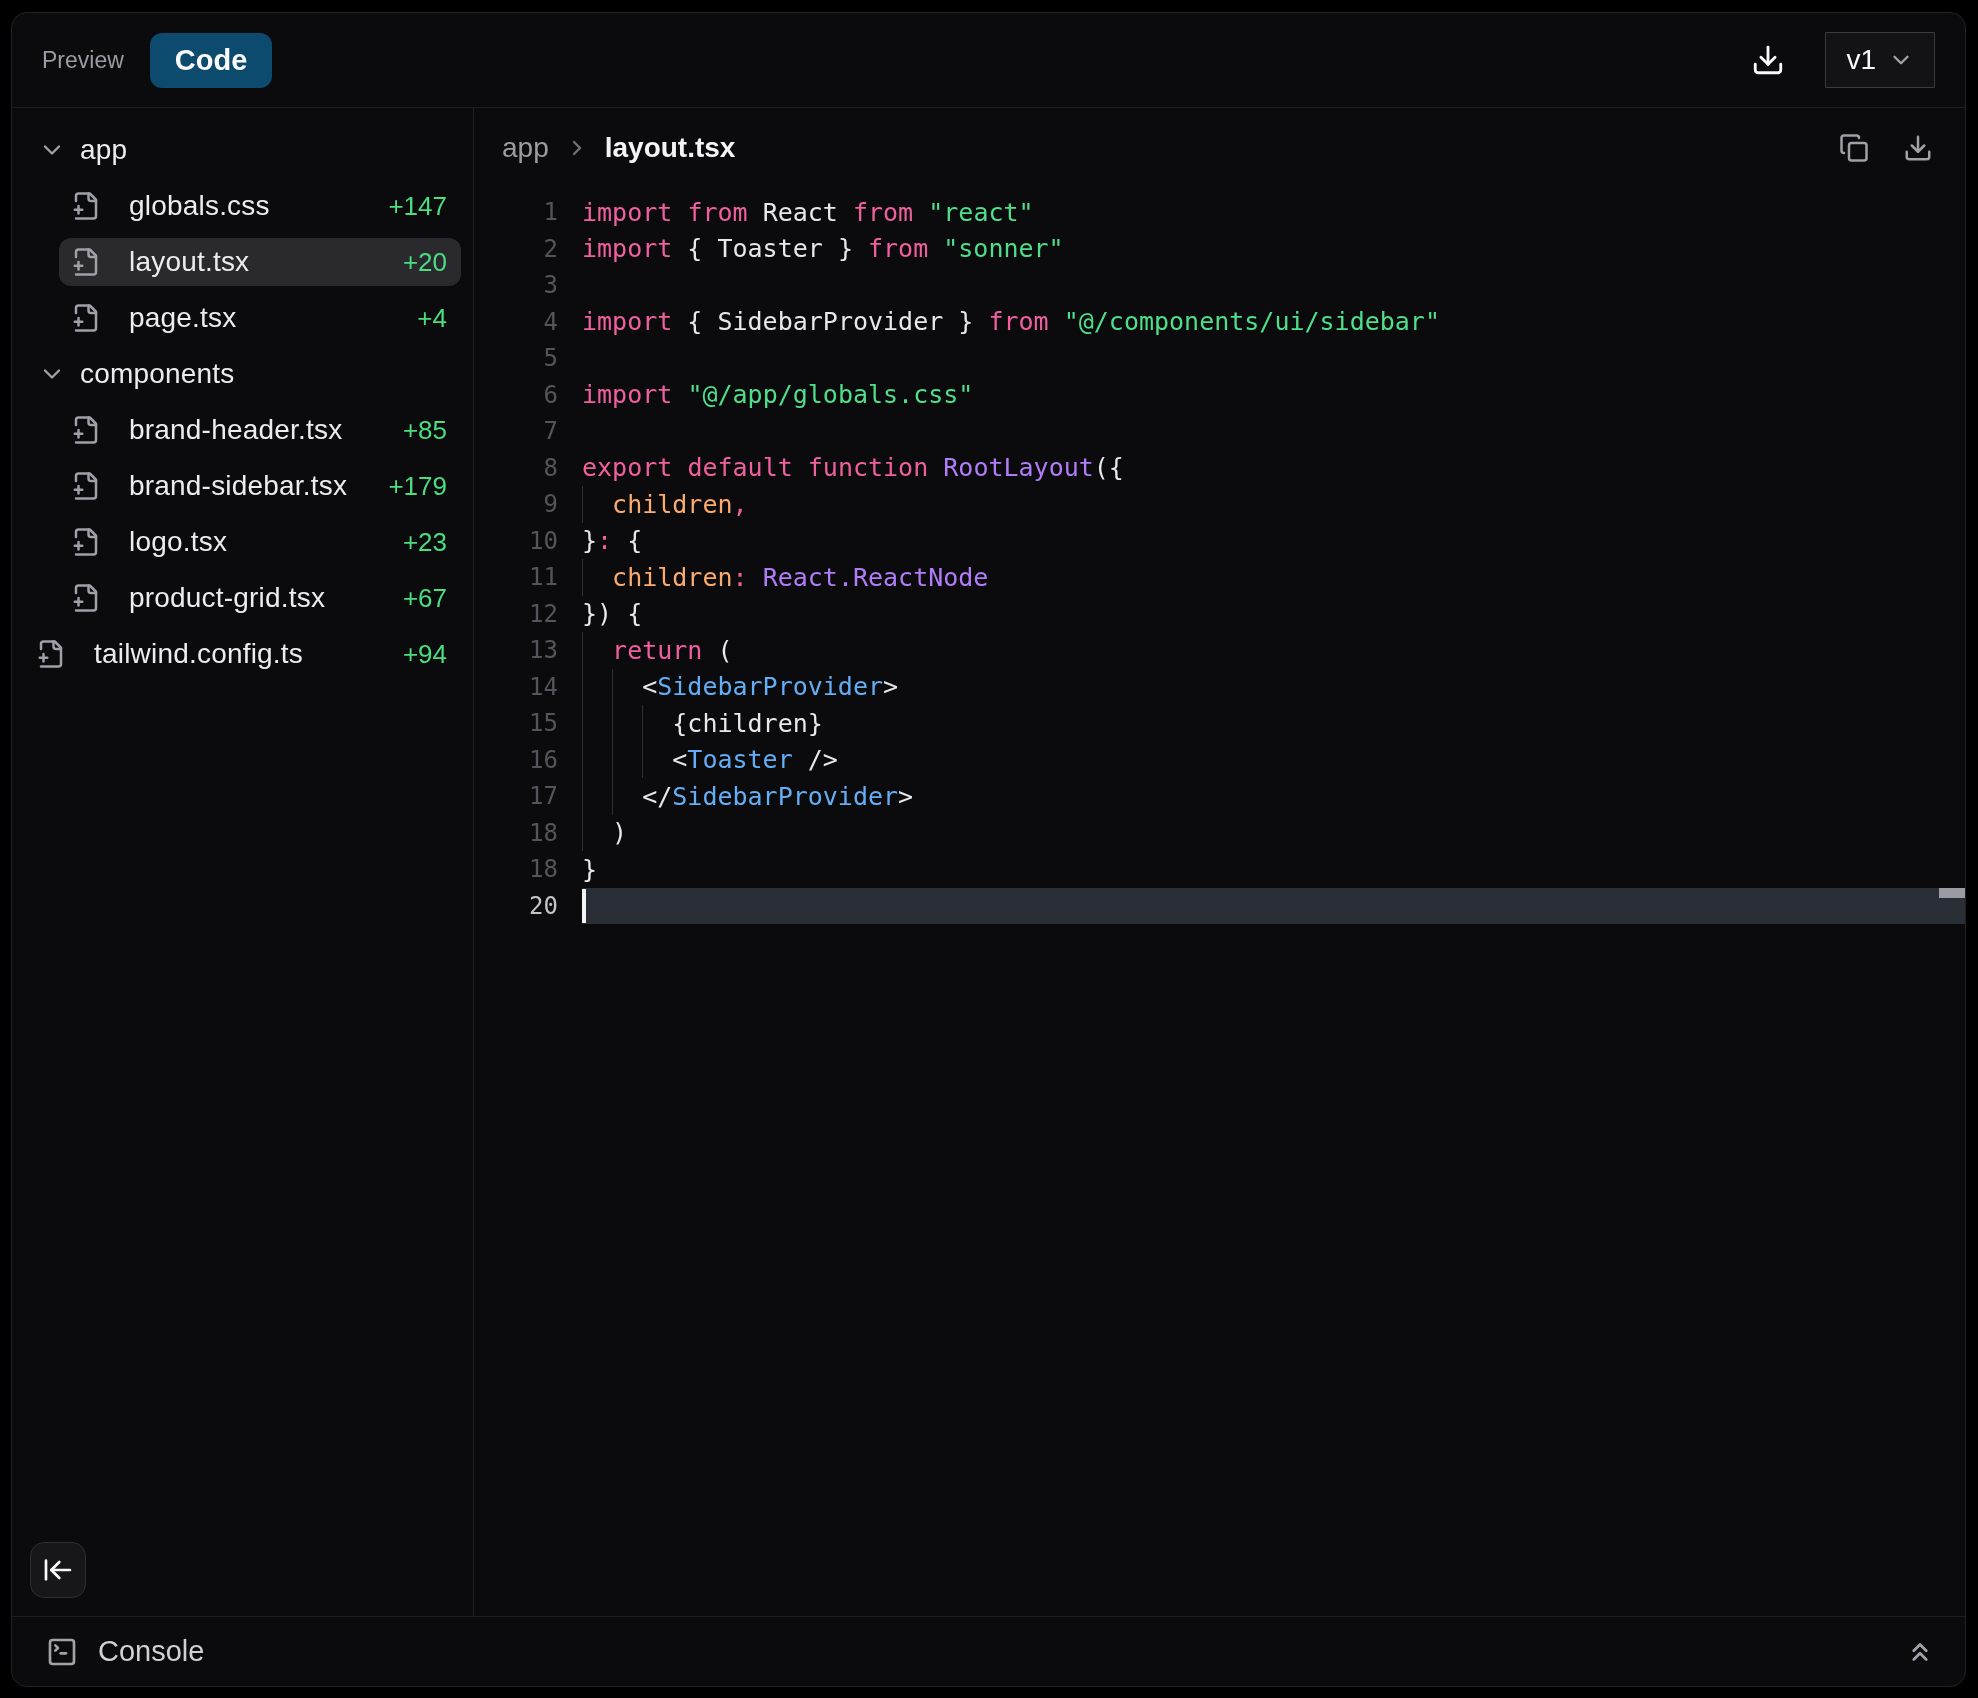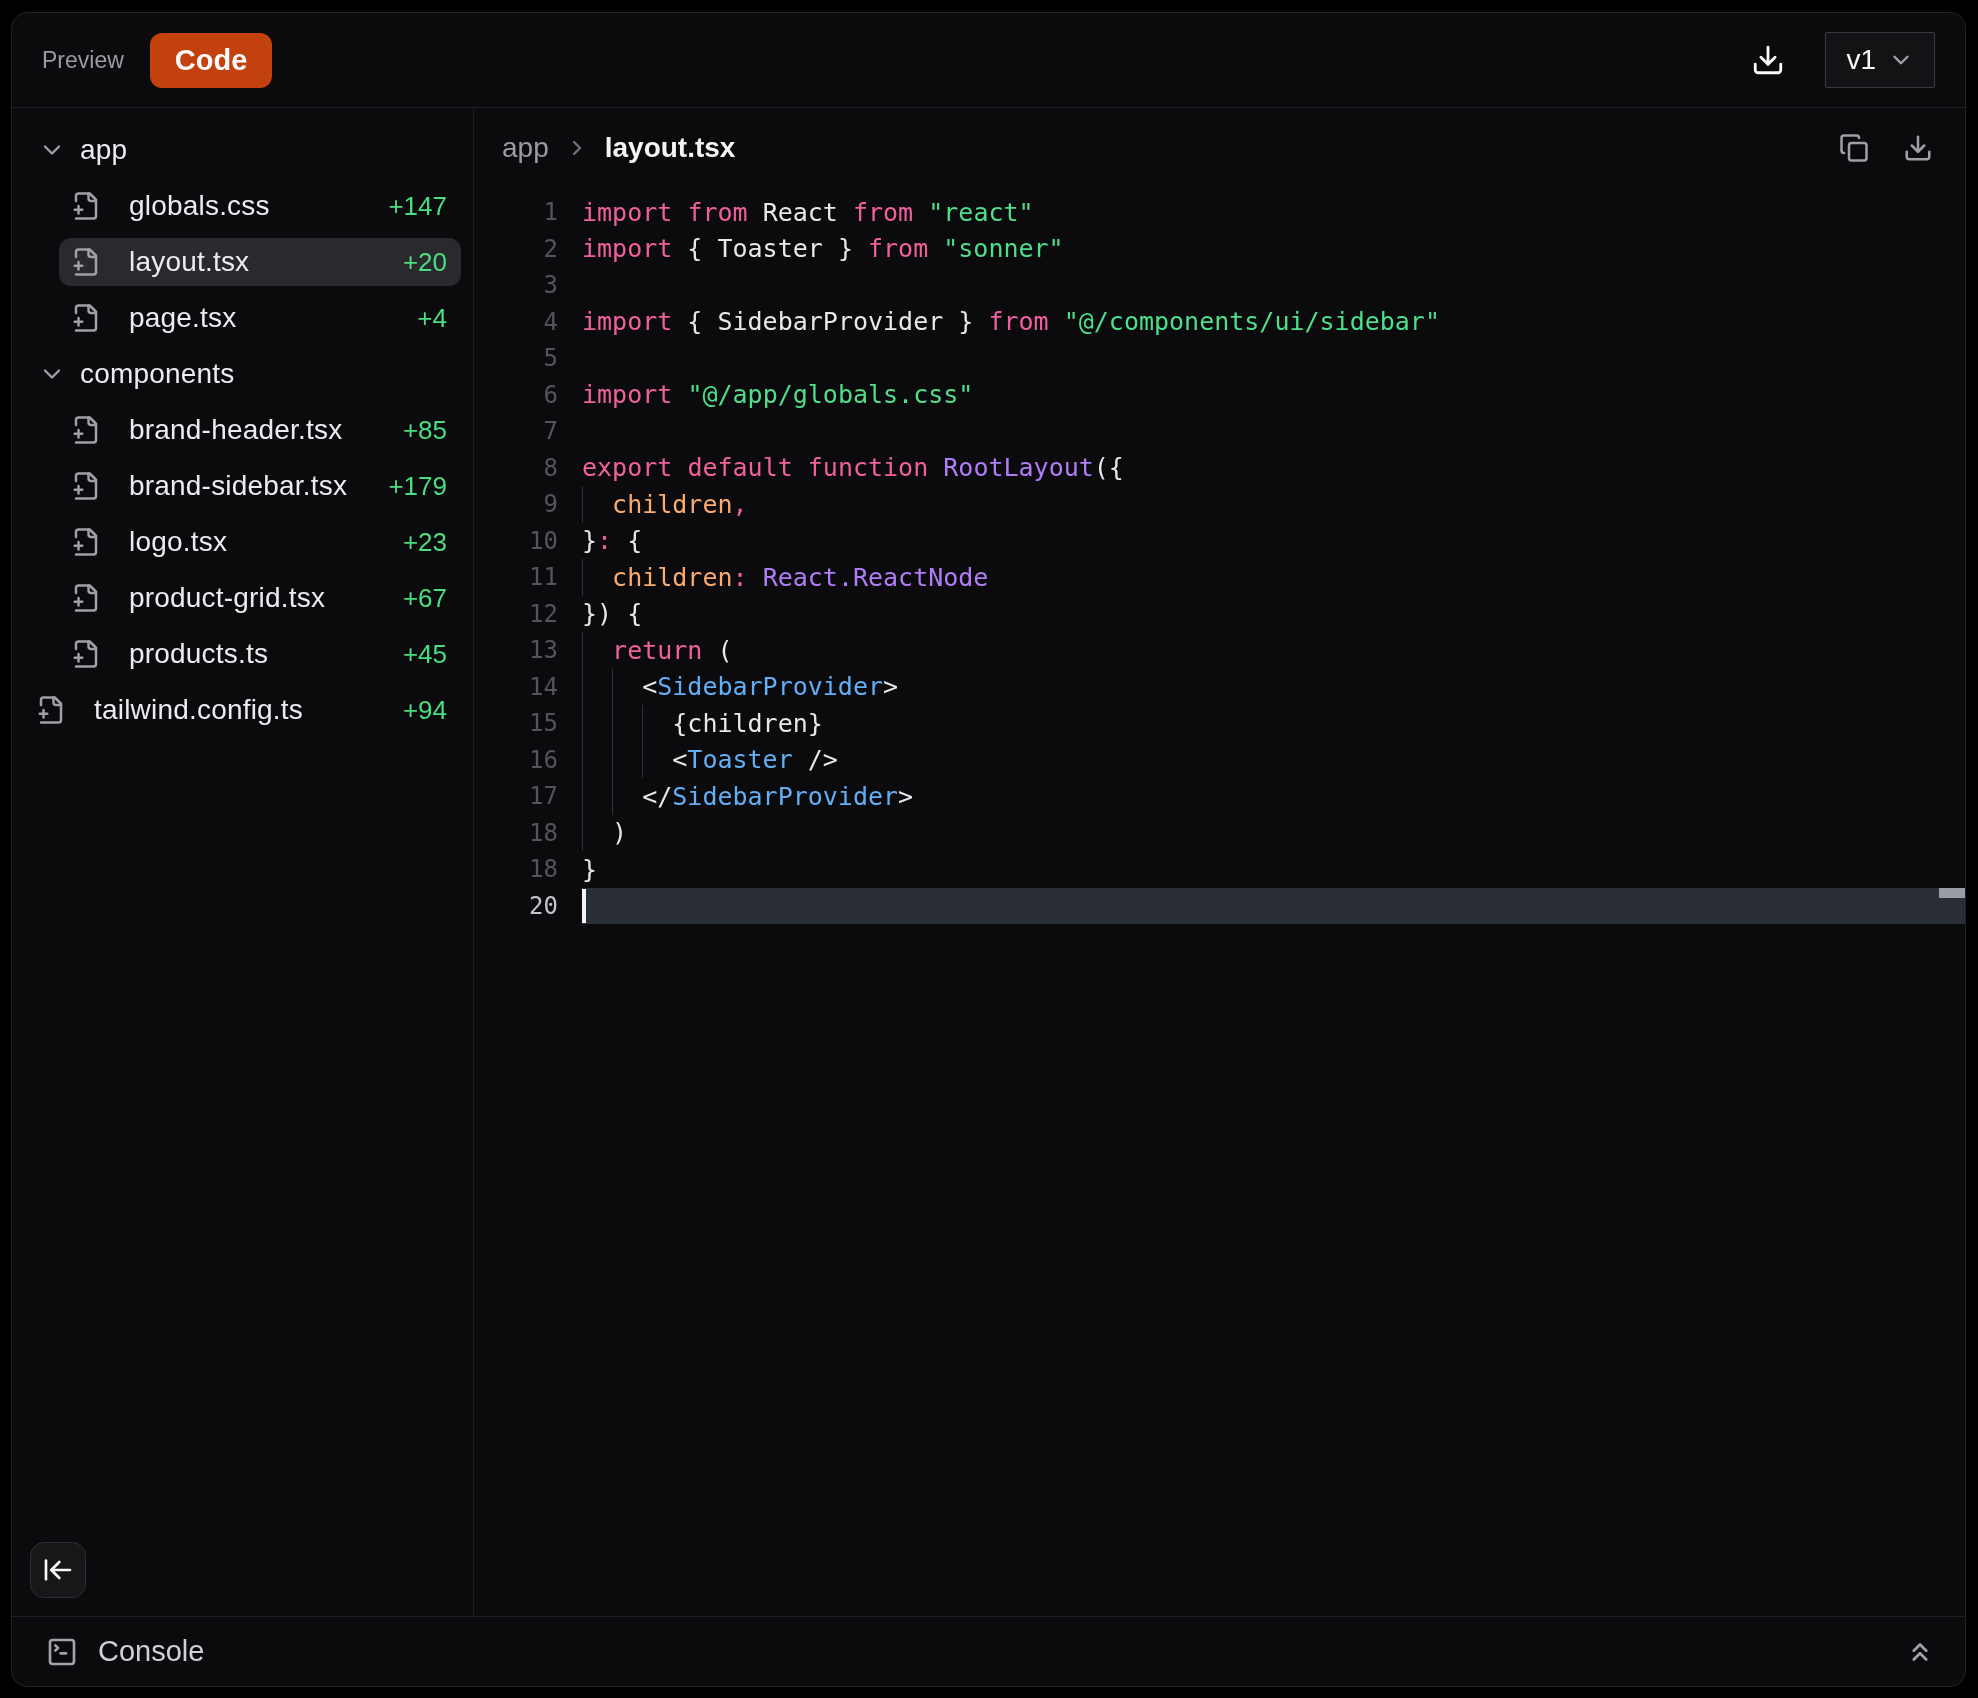--- a/index.html
+++ b/index.html
@@ -7,21 +7,21 @@
     font-family:"Liberation Sans", sans-serif; }
 
   .panel { position:absolute; left:11px; top:12px; width:1955px; height:1675px;
     background:#0b0b0d; border:1px solid #232327; border-radius:16px;
     display:flex; flex-direction:column; overflow:hidden; }
 
   
   .topbar { height:95px; flex:0 0 auto; display:flex; align-items:center;
     padding:0 30px; border-bottom:1px solid #1e1e22; }
   .tab-preview { font-size:23px; color:#9b9ba3; font-weight:500; cursor:default; }
-  .tab-code { margin-left:26px; background:#c2410c; color:#fafafa; font-size:29px;
+  .tab-code { margin-left:26px; background:#0c4a6e; color:#fafafa; font-size:29px;
     font-weight:600; padding:11px 25px; border-radius:12px; border:none;
     font-family:inherit; }
   .topbar-right { margin-left:auto; display:flex; align-items:center; gap:40px; }
   .icon-btn { background:none; border:none; color:#fafafa; display:flex;
     align-items:center; justify-content:center; cursor:pointer; }
   .version-btn { display:flex; align-items:center; gap:12px; background:#131316;
     border:1px solid #3a3a41; border-radius:1px; padding:11px 20px;
     color:#fafafa; font-size:28px; font-weight:500; font-family:inherit; }
   .version-btn svg { color:#a0a0a8; }
 
@@ -209,32 +209,20 @@
               <svg width="30" height="30" viewBox="0 0 24 24" fill="none" stroke="currentColor" stroke-width="2" stroke-linecap="round" stroke-linejoin="round">
                 <path d="M4 22h14a2 2 0 0 0 2-2V7l-5-5H6a2 2 0 0 0-2 2v4"></path>
                 <path d="M14 2v4a2 2 0 0 0 2 2h4"></path>
                 <path d="M3 15h6"></path>
                 <path d="M6 12v6"></path>
               </svg>
             </span>
             <span class="tlabel">product-grid.tsx</span>
             <span class="tdiff">+67</span>
           </div>
-          <div class="trow file nested">
-            <span class="ticon">
-              <svg width="30" height="30" viewBox="0 0 24 24" fill="none" stroke="currentColor" stroke-width="2" stroke-linecap="round" stroke-linejoin="round">
-                <path d="M4 22h14a2 2 0 0 0 2-2V7l-5-5H6a2 2 0 0 0-2 2v4"></path>
-                <path d="M14 2v4a2 2 0 0 0 2 2h4"></path>
-                <path d="M3 15h6"></path>
-                <path d="M6 12v6"></path>
-              </svg>
-            </span>
-            <span class="tlabel">products.ts</span>
-            <span class="tdiff">+45</span>
-          </div>
           <div class="trow file">
             <span class="ticon">
               <svg width="30" height="30" viewBox="0 0 24 24" fill="none" stroke="currentColor" stroke-width="2" stroke-linecap="round" stroke-linejoin="round">
                 <path d="M4 22h14a2 2 0 0 0 2-2V7l-5-5H6a2 2 0 0 0-2 2v4"></path>
                 <path d="M14 2v4a2 2 0 0 0 2 2h4"></path>
                 <path d="M3 15h6"></path>
                 <path d="M6 12v6"></path>
               </svg>
             </span>
             <span class="tlabel">tailwind.config.ts</span>

